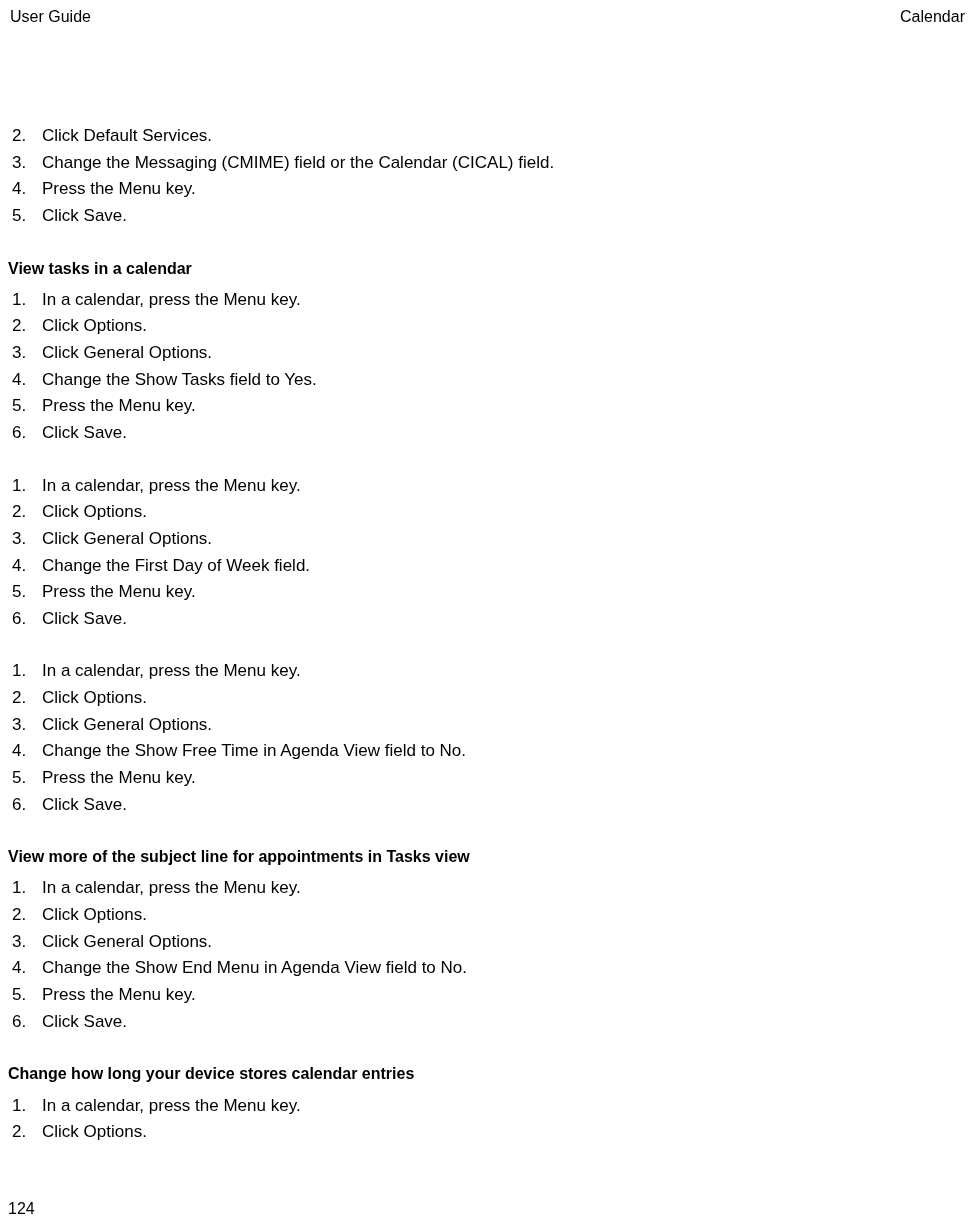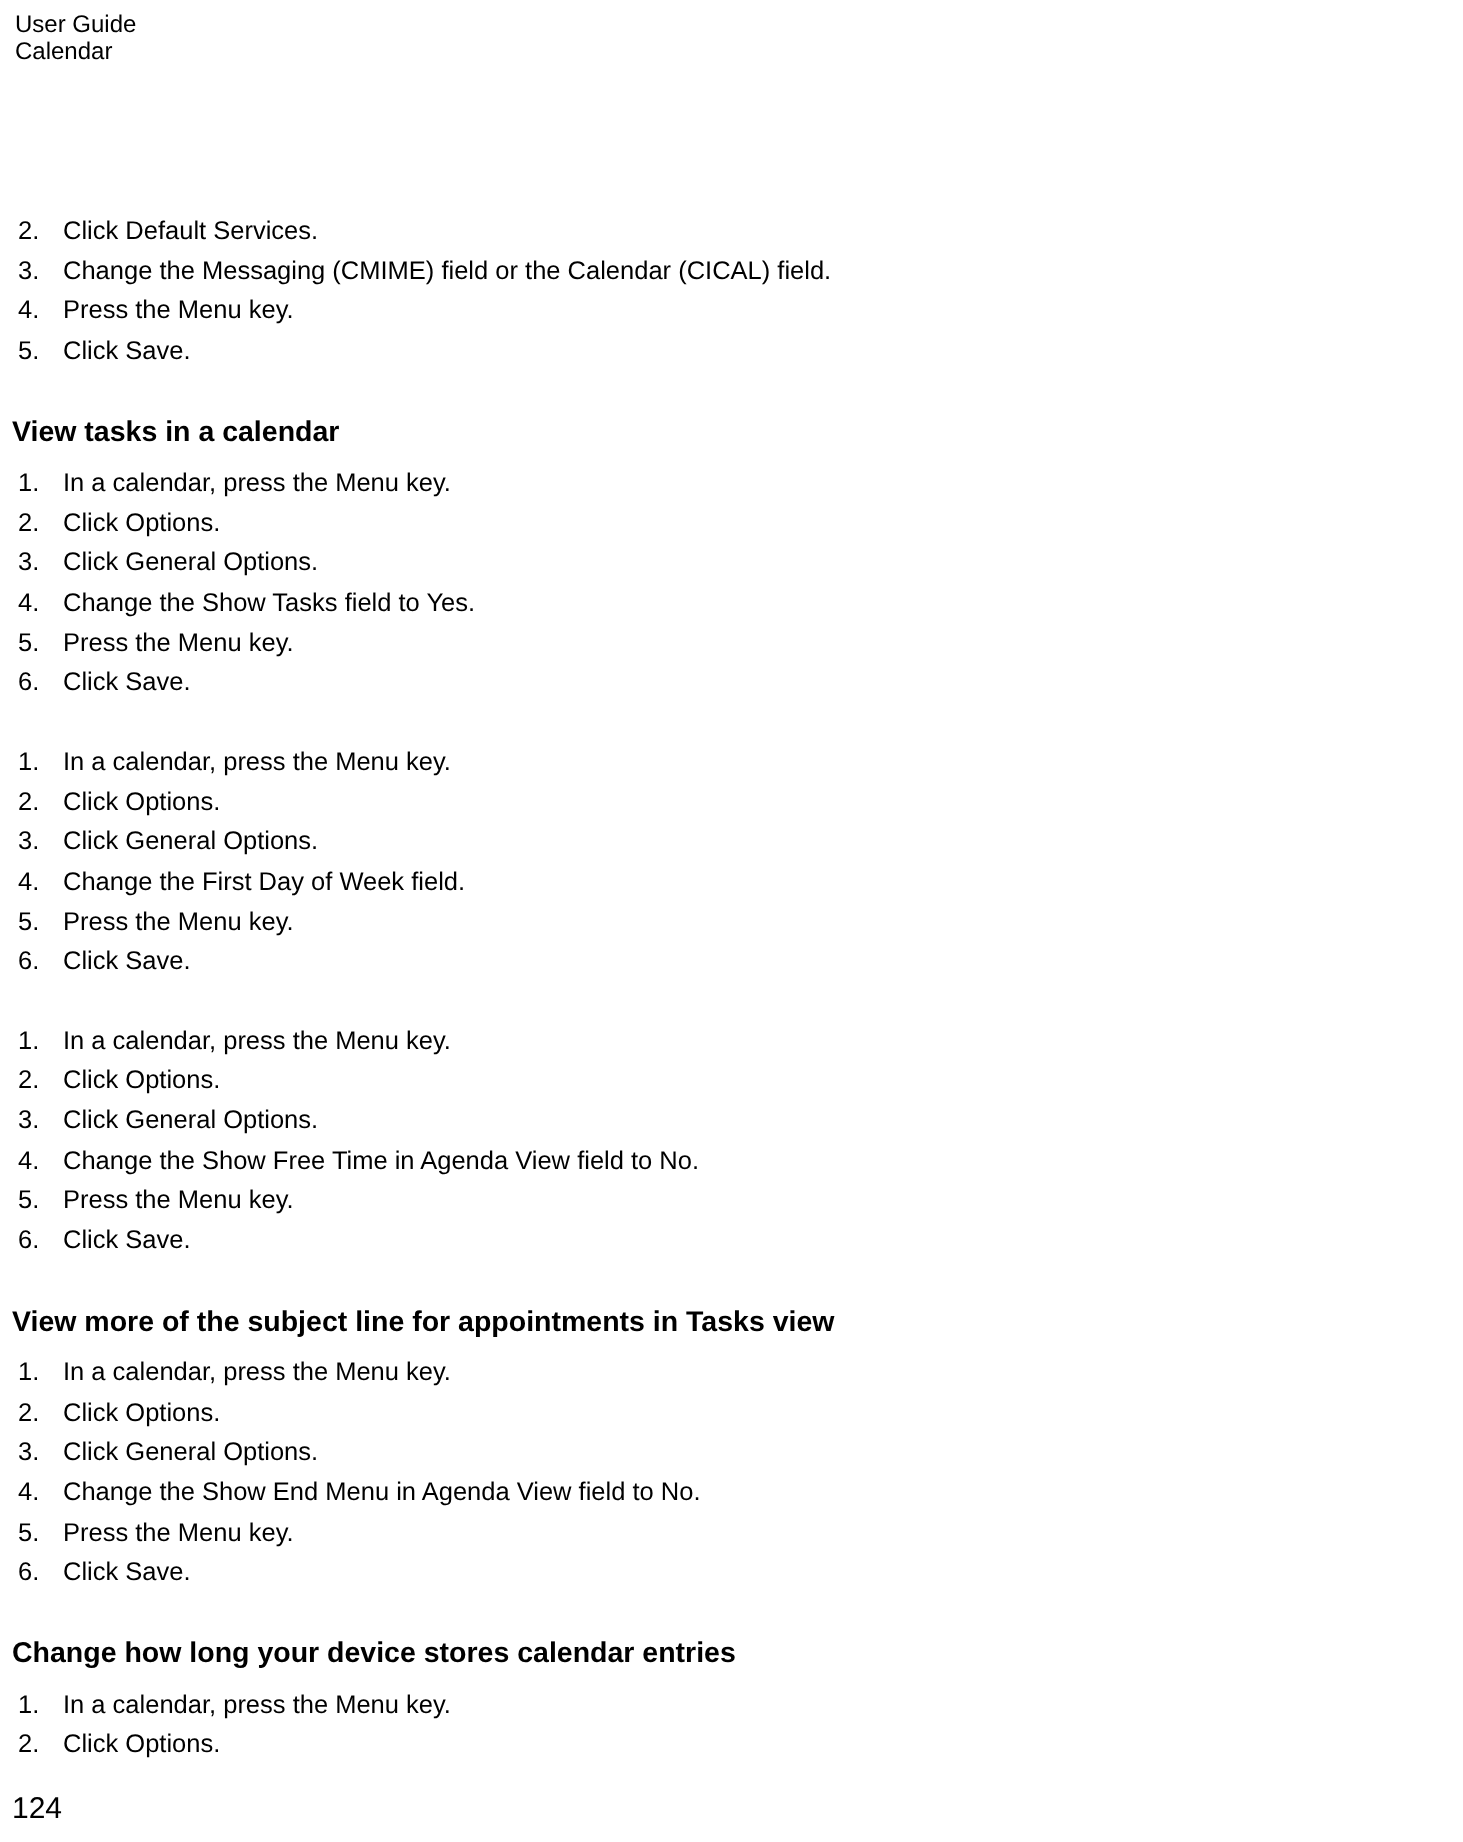--- a/index.html
+++ b/index.html
@@ -19,33 +19,32 @@
     width: 975px;
     height: 1228px;
     padding: 8px 8px 0 8px;
   }
   .header {
     display: flex;
     justify-content: space-between;
     font-size: 16px;
     font-weight: 400;
     padding: 0 2px 0 2px;
-    flex-direction: column;
   }
   .content {
     padding-top: 98px;
     padding-left: 0px;
     font-size: 17px;
     line-height: 1.45;
   }
   .section {
     margin-top: 28px;
   }
   .section-heading {
-    font-size: 19px;
+    font-size: 16px;
     font-weight: bold;
     margin-bottom: 8px;
     padding-left: 0px;
   }
   ol.steps {
     list-style: none;
     padding-left: 0;
   }
   ol.steps li {
     display: flex;
@@ -58,21 +57,21 @@
     text-align: left;
     padding-left: 4px;
   }
   ol.steps li .txt {
     flex: 1;
   }
   .page-number {
     position: absolute;
     bottom: 10px;
     left: 8px;
-    font-size: 20px;
+    font-size: 16px;
   }
   b { font-weight: normal; }
 </style>
 </head>
 <body>
 
 <div class="page">
   <div class="header">
     <span>User Guide</span>
     <span>Calendar</span>

